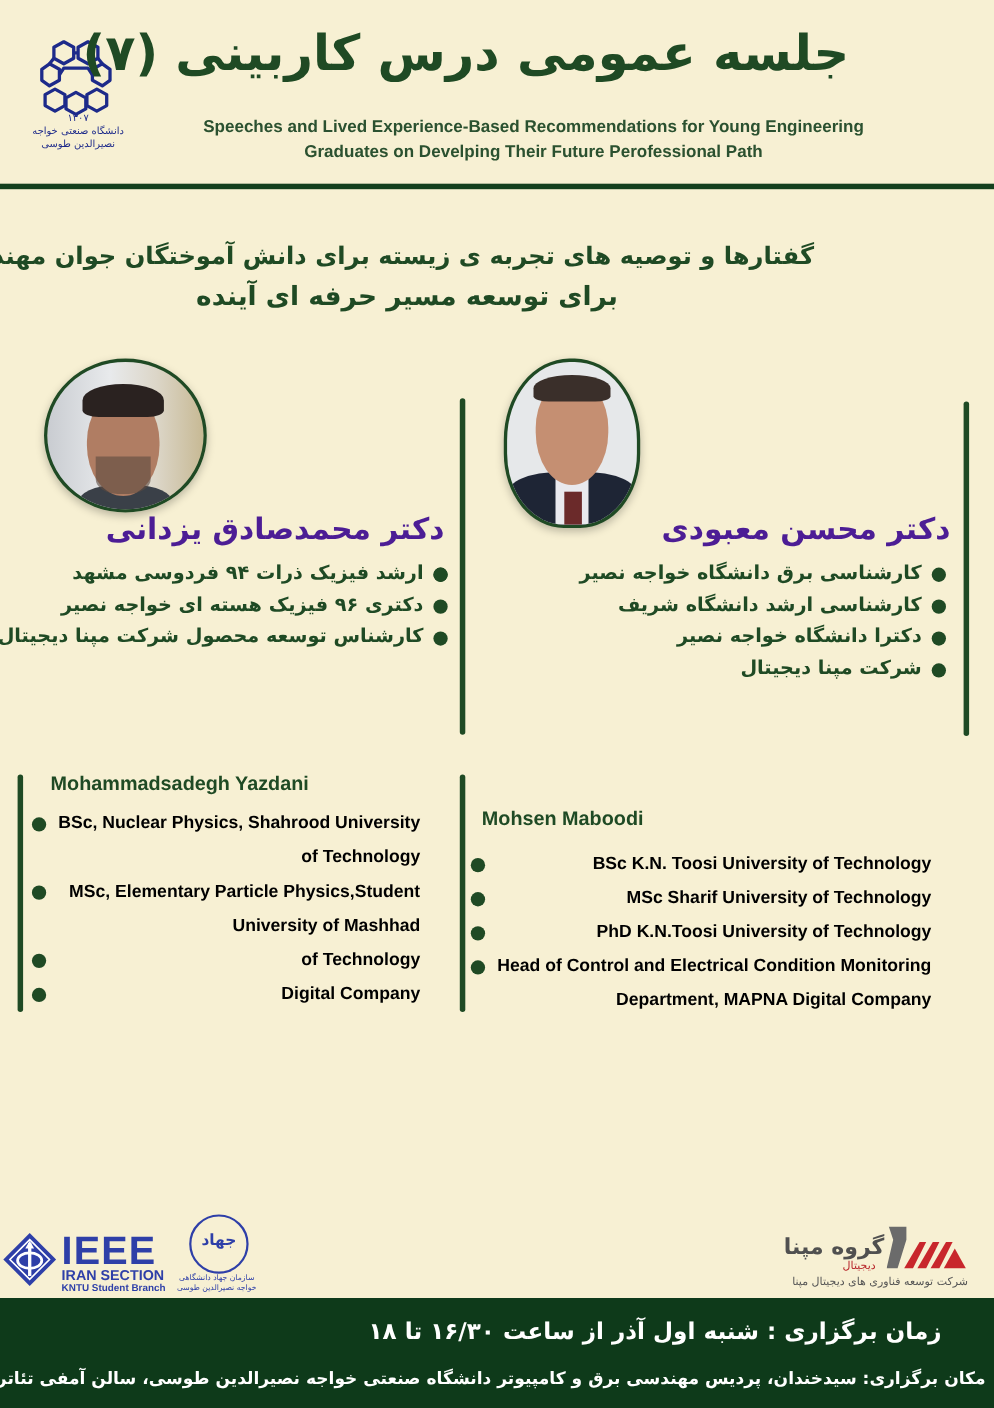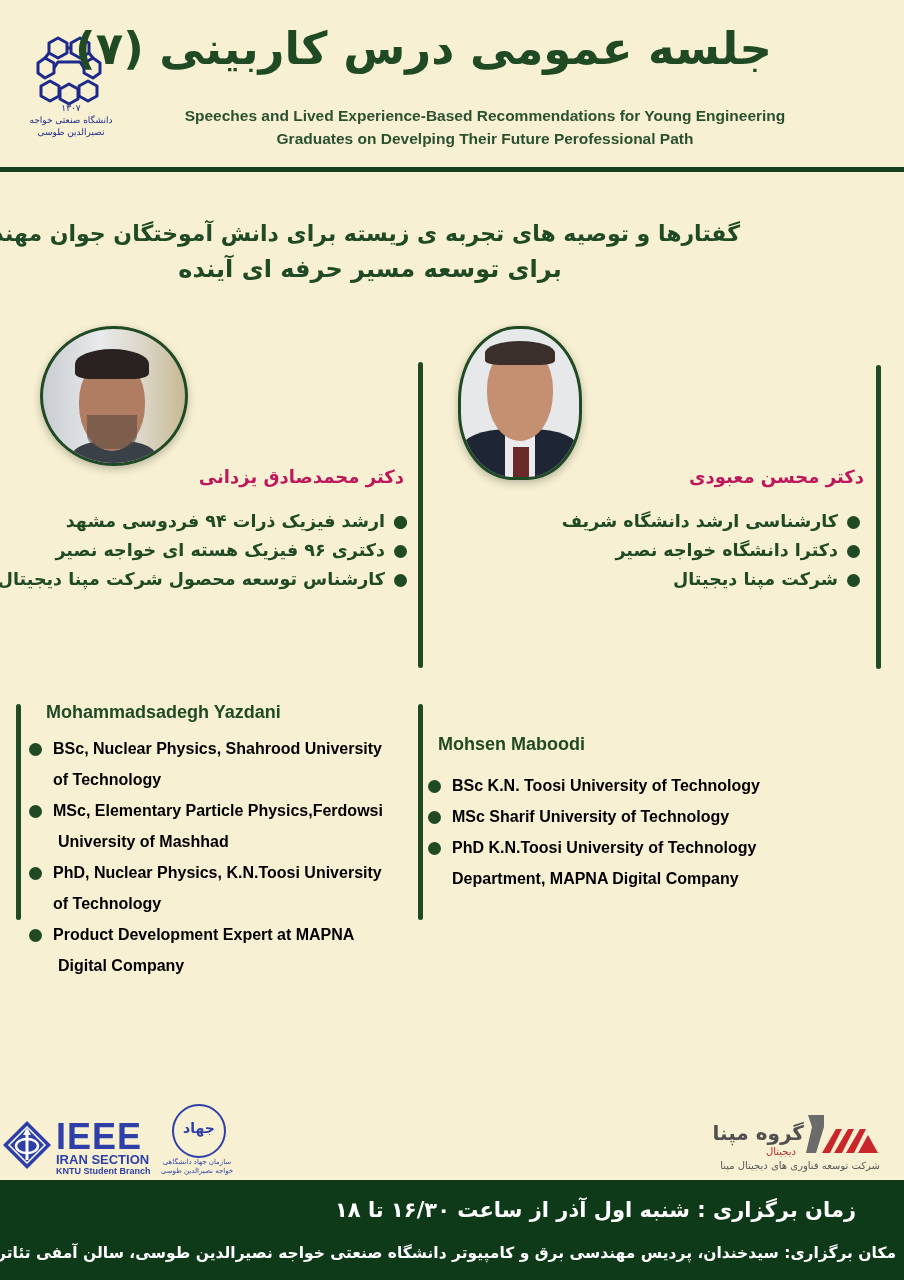--- a/index.html
+++ b/index.html
@@ -2,21 +2,21 @@
 <html><head>
 <meta charset="utf-8">
 <style>
   html, body { margin:0; padding:0; }
   body {
     width:904px; height:1280px; position:relative; overflow:hidden;
     background:#f7f0d3;
     font-family:"DejaVu Sans", sans-serif;
     color:#1f4a24;
   }
-  .abs { position:absolute; }
+  .abs { position:absolute;text-align:right; }
   
   .logo-kntu { left:36px; top:36px; width:66px; height:70px; }
   .logo-caption { left:28px; top:102px; width:86px; text-align:center; font-family:"DejaVu Serif", serif; font-size:9px; color:#1d2a8a; line-height:12px; direction:rtl; }
   .main-title { right:132px; top:22px; font-family:"DejaVu Sans", sans-serif; font-weight:bold; font-size:45px; color:#1f4a24; direction:rtl; white-space:nowrap; letter-spacing:-0.5px; }
   .sub-en { left:140px; width:690px; text-align:center; font-family:"Liberation Sans", sans-serif; font-weight:bold; font-size:15.5px; color:#2b5130; line-height:23px; }
   .sub-en.l1 { top:104px; }
   .sub-en.l2 { top:127px; }
   .hrule { left:0; top:167px; width:904px; height:5px; background:#14401e; }
 
   .fa-heading { left:0; width:740px; text-align:center; direction:rtl; font-weight:bold; color:#1f4a24; white-space:nowrap; }
@@ -28,21 +28,21 @@
   .photo-left { left:40px; top:326px; width:142px; height:134px; border-radius:50%; background:linear-gradient(90deg,#c9ccd1 0%,#e8eaec 40%,#dcd6c8 70%,#c7b994 100%); }
   .photo-right { left:458px; top:326px; width:118px; height:148px; border-radius:48% 48% 44% 44%; background:#e6e8ea; }
   .face { position:absolute; border-radius:46% 46% 50% 50%; background:#b07d63; }
   .hair { position:absolute; background:#2a2220; border-radius:50% 50% 20% 20%; }
   .shirt { position:absolute; }
 
   
   .vbar { width:5px; background:#1f4a24; border-radius:3px; }
 
   
-  .fa-name { direction:rtl; font-weight:bold; font-size:18px; color:#be185d; white-space:nowrap; }
+  .fa-name { direction:rtl; font-weight:bold; font-size:27px; color:#4c1d95; white-space:nowrap; }
   .fa-list { direction:rtl; list-style:none; margin:0; padding:0; }
   .fa-list li { font-weight:bold; font-size:17.5px; color:#1f4a24; line-height:29px; white-space:nowrap; position:relative; padding-right:22px; }
   .fa-list li .dot { position:absolute; right:0; top:9px; width:13px; height:13px; border-radius:50%; background:#1f4a24; }
   .fa-list li .cont { display:block; }
 
   
   .en-name { font-family:"Liberation Sans", sans-serif; font-weight:bold; font-size:18px; color:#1f4a24; white-space:nowrap; }
   .en-list { list-style:none; margin:0; padding:0; font-family:"Liberation Sans", sans-serif; }
   .en-list li { position:relative; font-weight:bold; font-size:16px; color:#000000; line-height:31px; padding-left:24px; white-space:nowrap; }
   .en-list li .dot { position:absolute; left:0; top:10px; width:13px; height:13px; border-radius:50%; background:#1f4a24; }
@@ -113,50 +113,52 @@
   <div class="hair" style="left:24px;top:12px;width:70px;height:24px;background:#3a2f2a;"></div>
 </div>
 
 <div class="abs vbar" style="left:876px;top:365px;height:304px;"></div>
 <div class="abs vbar" style="left:418px;top:362px;height:306px;"></div>
 <div class="abs vbar" style="left:16px;top:704px;height:216px;"></div>
 <div class="abs vbar" style="left:418px;top:704px;height:216px;"></div>
 
 <div class="abs fa-name" style="right:40px;top:466px;margin-left:16px;">دکتر محسن معبودی</div>
 <ul class="abs fa-list" style="right:44px;top:507px;">
+  <li><span class="dot"></span><span>کارشناسی برق دانشگاه خواجه نصیر</span></li>
   <li><span class="dot"></span><span>کارشناسی ارشد دانشگاه شریف</span></li>
   <li><span class="dot"></span><span>دکترا دانشگاه خواجه نصیر</span></li>
   <li><span class="dot"></span><span class="cont">شرکت مپنا دیجیتال</span></li>
 </ul>
 
 <div class="abs fa-name" style="right:500px;top:466px;">دکتر محمدصادق یزدانی</div>
 <ul class="abs fa-list" style="right:497px;top:507px;">
   <li><span class="dot"></span></li>
   <li><span class="dot"></span><span>ارشد فیزیک ذرات ۹۴ فردوسی مشهد</span></li>
   <li><span class="dot"></span><span>دکتری ۹۶ فیزیک هسته ای خواجه نصیر</span></li>
   <li><span class="dot"></span><span>کارشناس توسعه محصول شرکت مپنا دیجیتال</span></li>
 </ul>
 
 <div class="abs en-name" style="left:46px;top:702px;">Mohammadsadegh Yazdani</div>
 <ul class="abs en-list" style="left:29px;top:733px;">
   <li><span class="dot"></span><span>BSc, Nuclear Physics, Shahrood University</span></li>
   <li><span>of Technology</span></li>
-  <li><span class="dot"></span><span>MSc, Elementary Particle Physics,Ferdowsi</span></li>
+  <li><span class="dot"></span><span>MSc, Elementary Particle Physics,Student</span></li>
   <li style="padding-left:29px;"><span>University of Mashhad</span></li>
-  <li><span class="dot"></span><span>PhD, Nuclear Physics, K.N.Toosi University</span></li>
+  <li><span class="dot"></span></li>
   <li><span>of Technology</span></li>
-  <li><span class="dot"></span><span>Product Development Expert at MAPNA</span></li>
+  <li><span class="dot"></span></li>
   <li style="padding-left:29px;"><span>Digital Company</span></li>
 </ul>
 
 <div class="abs en-name" style="left:438px;top:734px;">Mohsen Maboodi</div>
 <ul class="abs en-list" style="left:428px;top:770px;">
   <li><span class="dot"></span><span>BSc K.N. Toosi University of Technology</span></li>
   <li><span class="dot"></span><span>MSc Sharif University of Technology</span></li>
   <li><span class="dot"></span><span>PhD  K.N.Toosi University of Technology</span></li>
+  <li><span class="dot"></span><span>Head of Control and Electrical Condition Monitoring</span></li>
   <li><span>Department, MAPNA Digital Company</span></li>
 </ul>
 
 <div class="abs ieee-diamond">
   <svg width="50" height="50" viewBox="0 0 50 50">
     <polygon points="25,1 49,25 25,49 1,25" fill="#2e3fa8"></polygon>
     <polygon points="25,7 43,25 25,43 7,25" fill="none" stroke="#ffffff" stroke-width="1.5"></polygon>
     <ellipse cx="25" cy="26" rx="11" ry="7" fill="none" stroke="#ffffff" stroke-width="2.5"></ellipse>
     <line x1="25" y1="10" x2="25" y2="40" stroke="#ffffff" stroke-width="3"></line>
     <polygon points="25,8 21,15 29,15" fill="#ffffff"></polygon>

